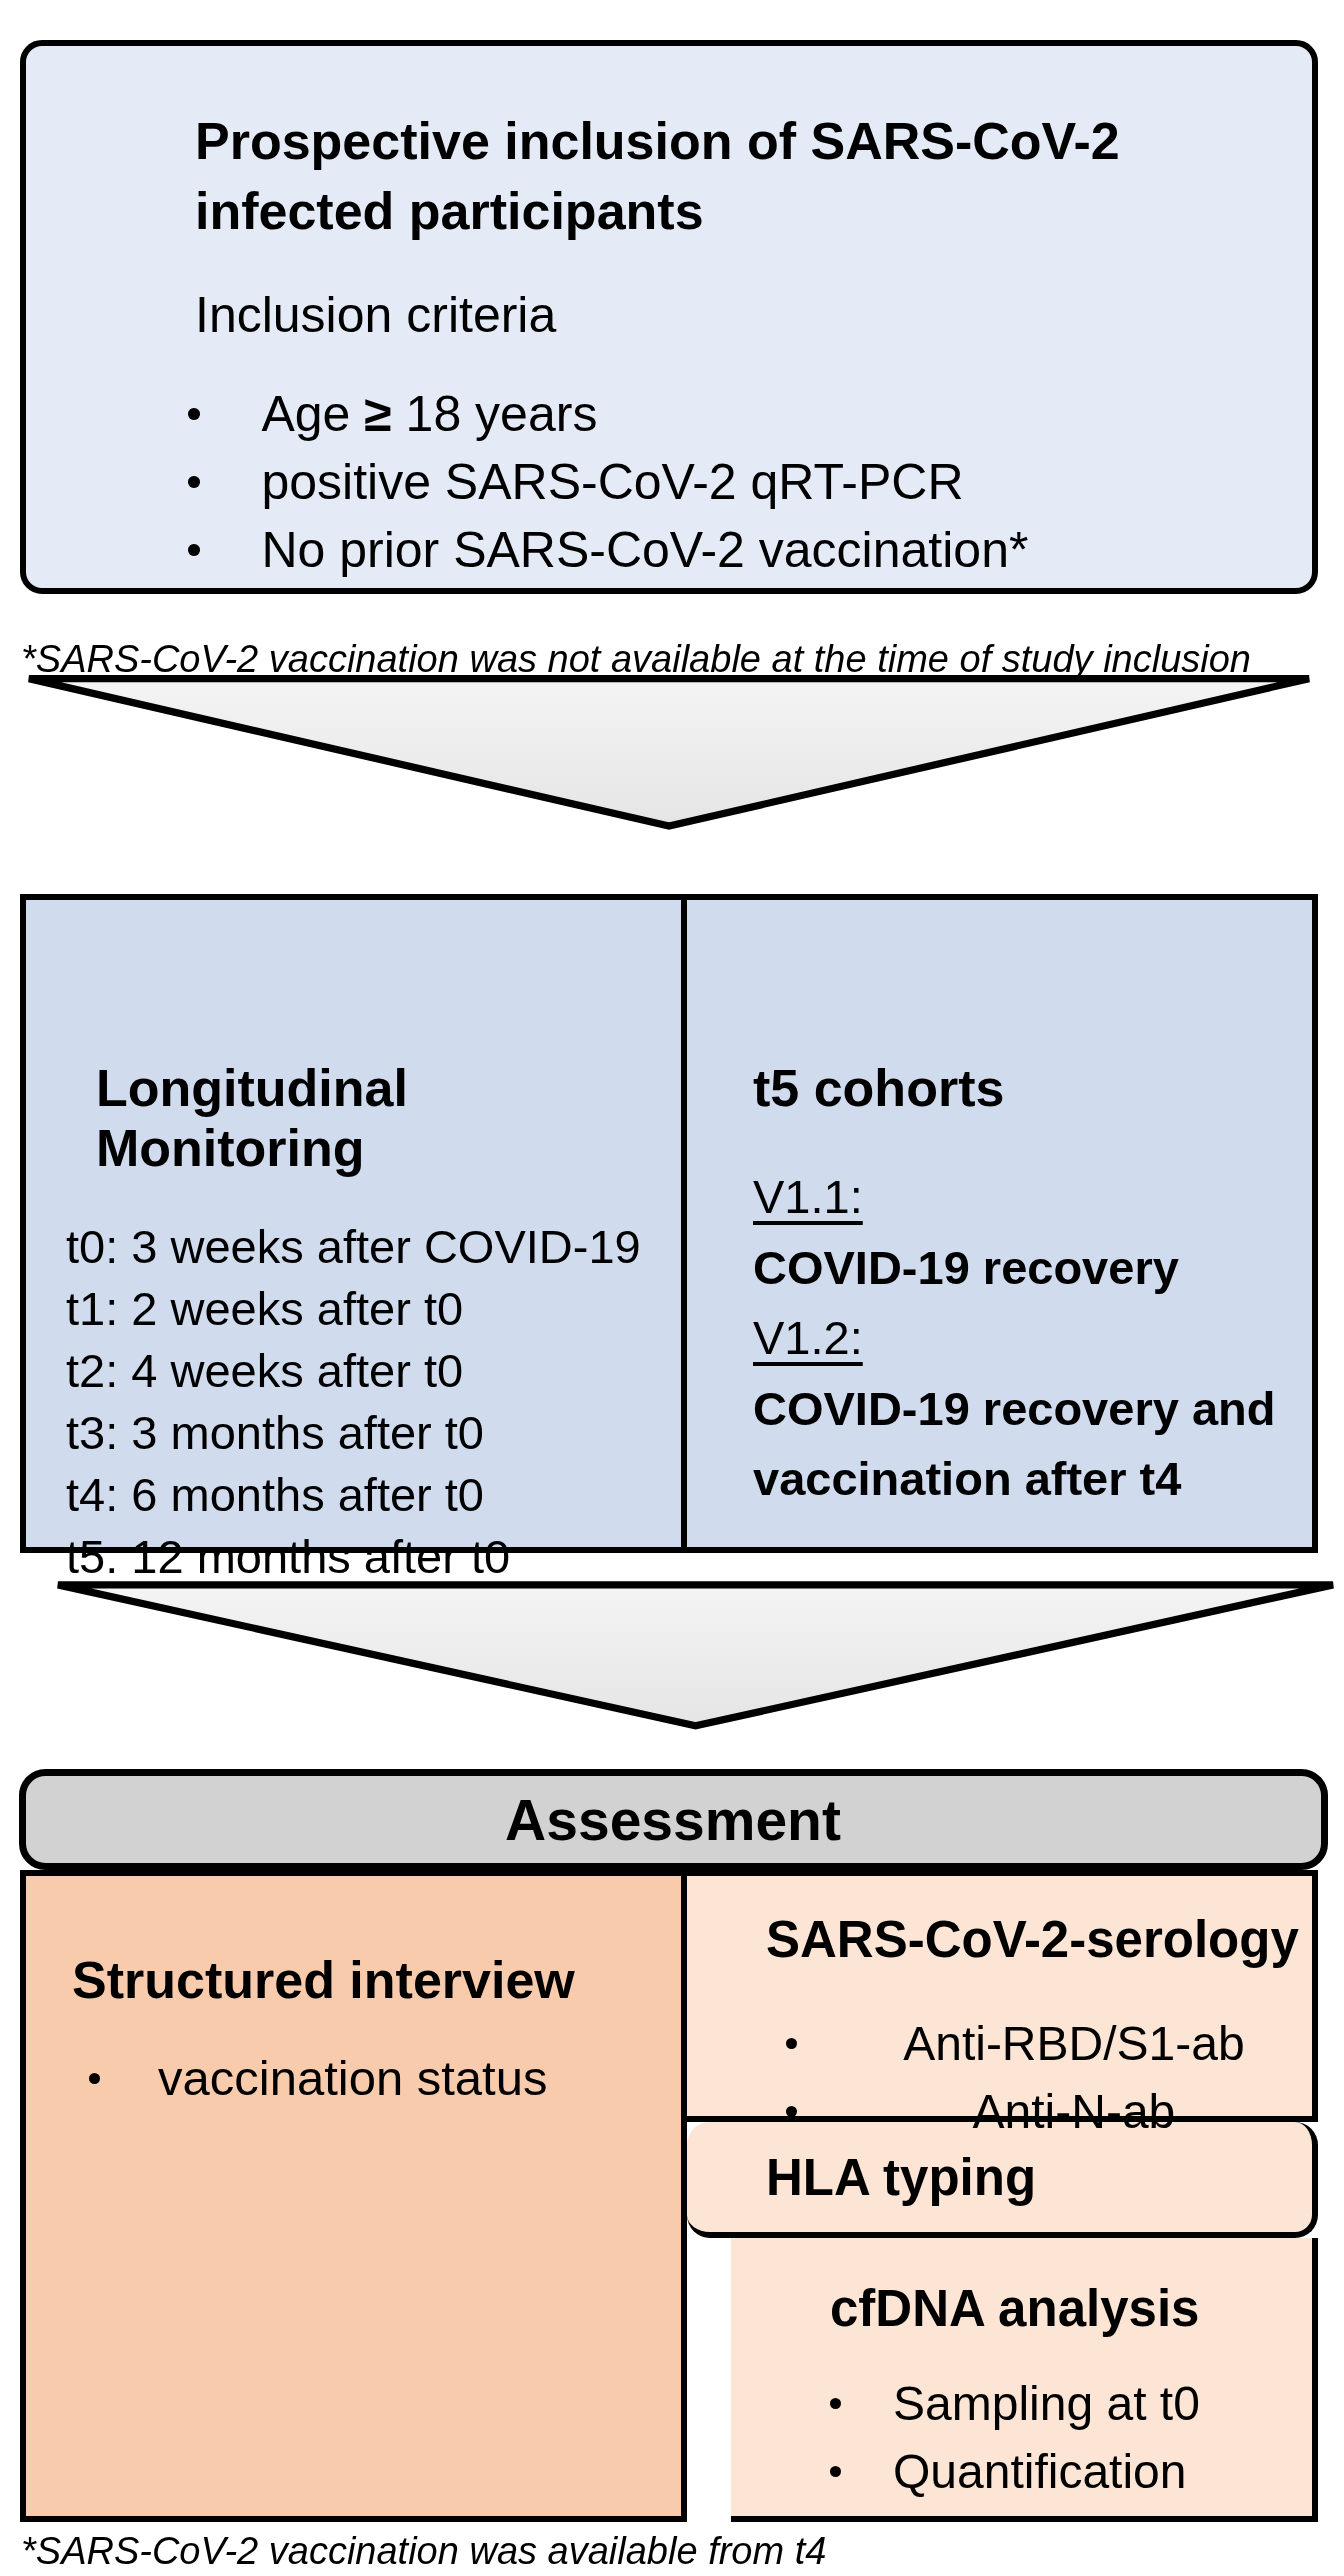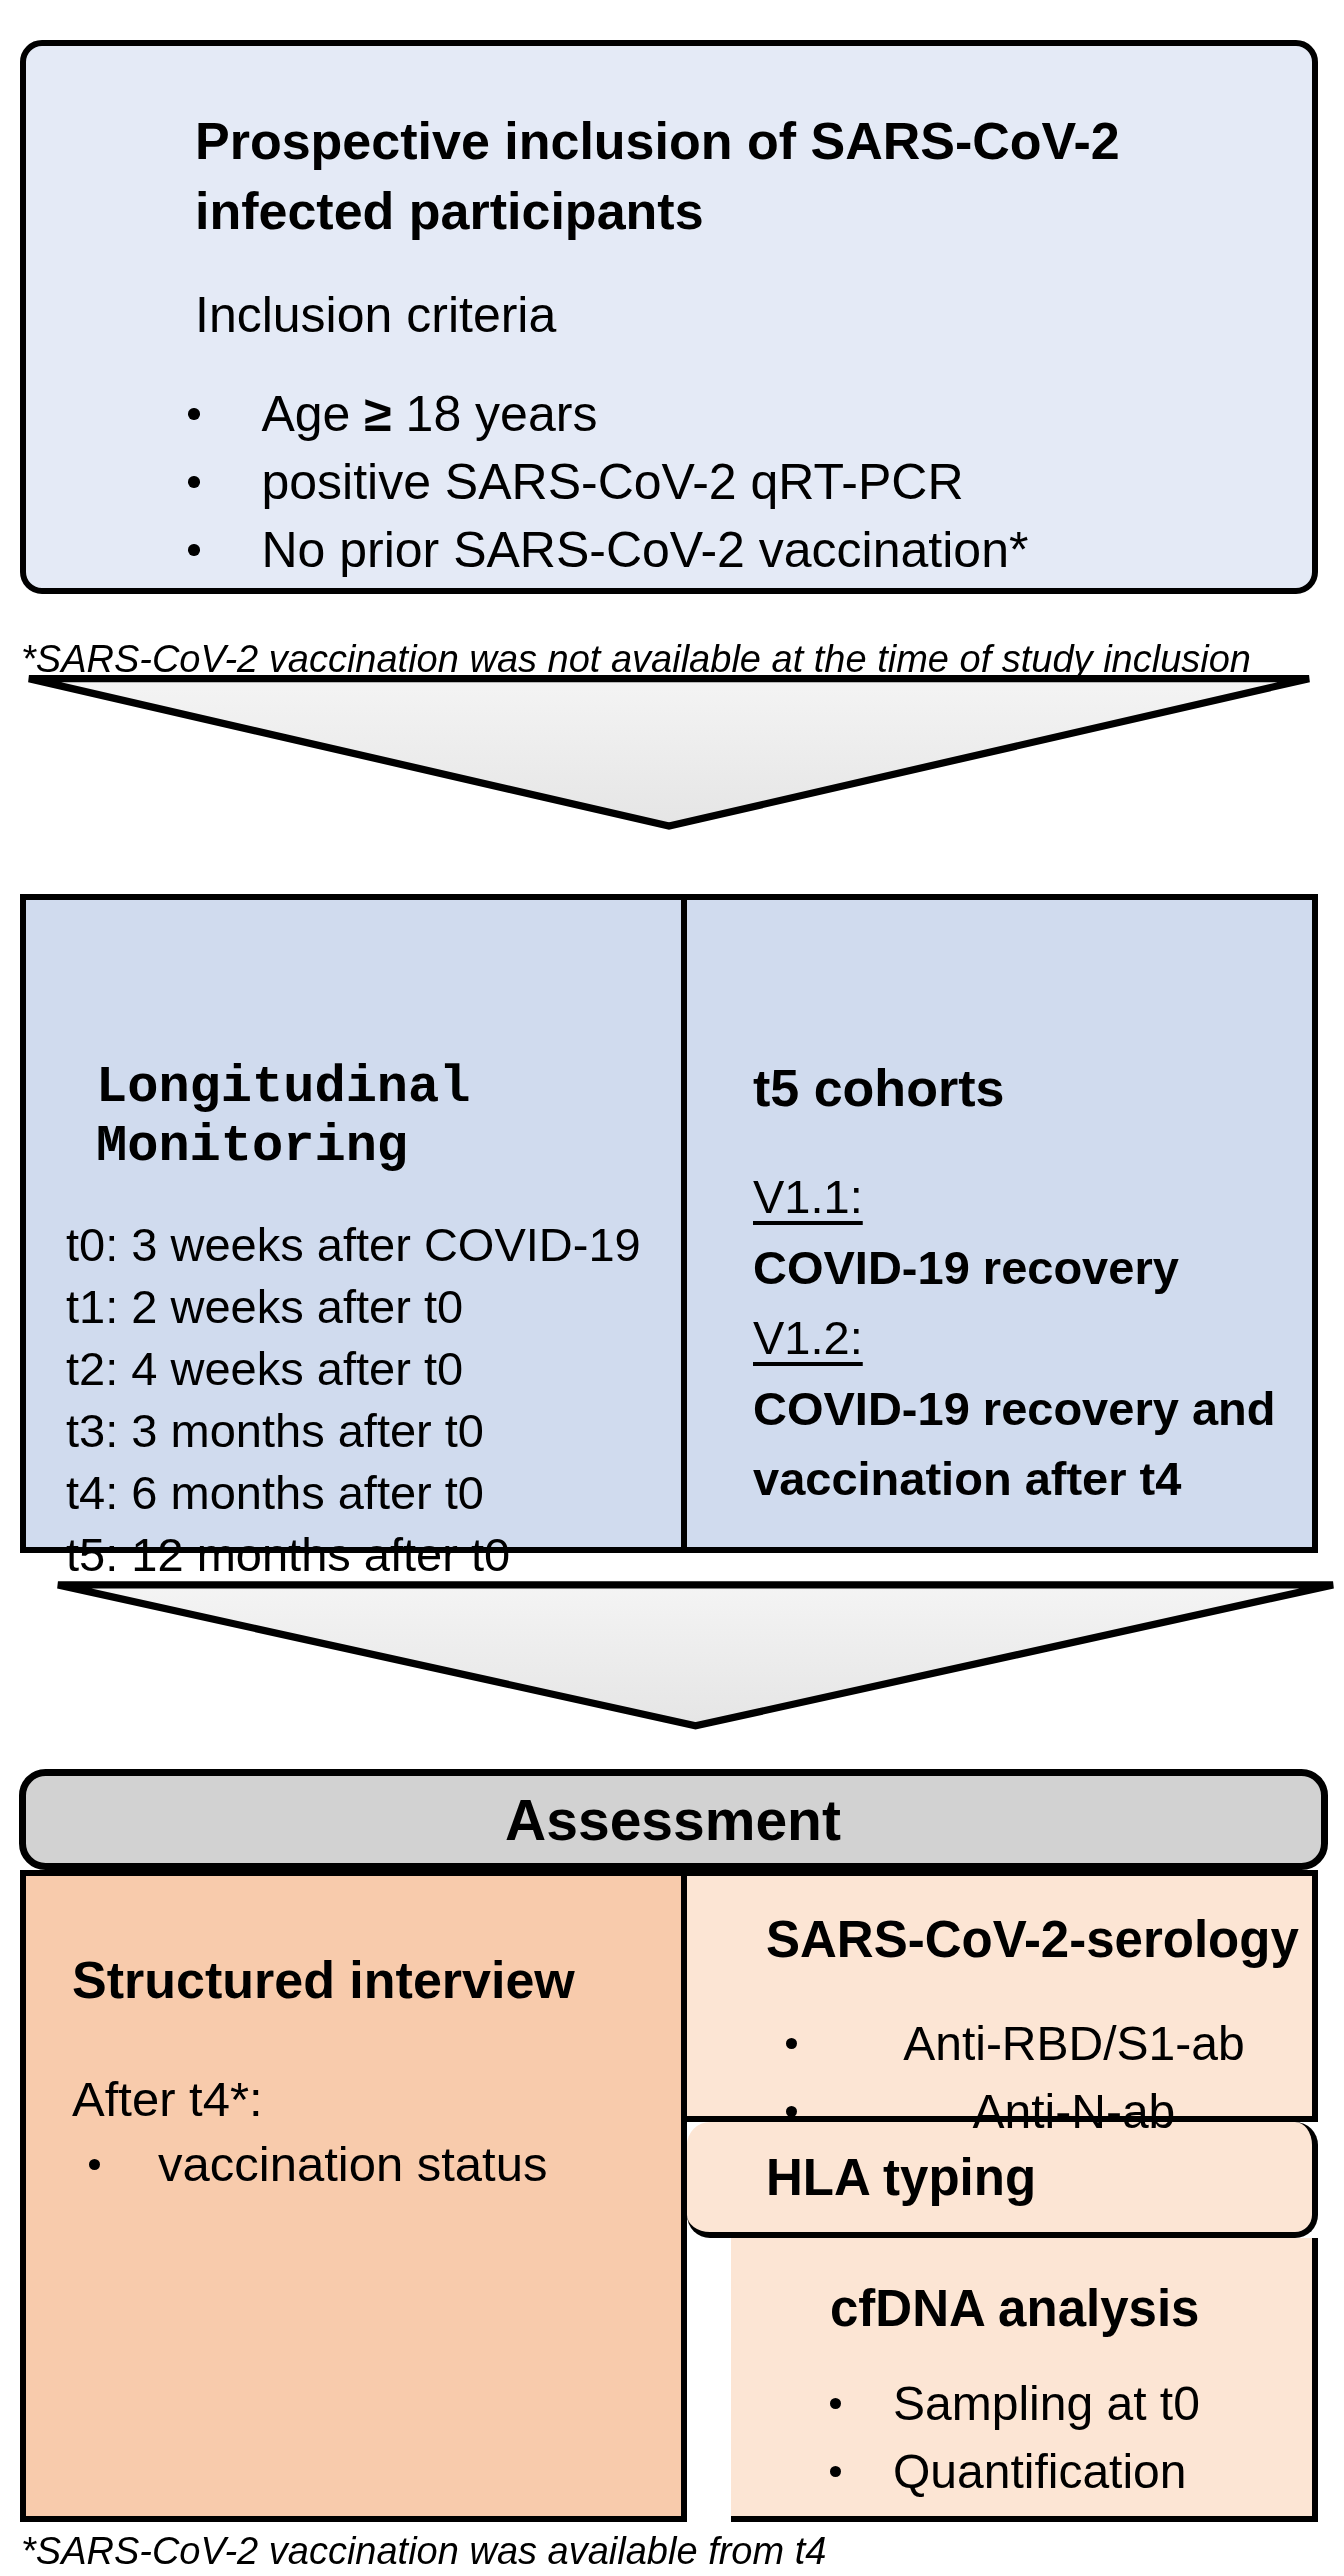--- a/index.html
+++ b/index.html
@@ -50,21 +50,21 @@
   .arrow{position:absolute;display:block;}
   .arrow1{left:20px;top:672px;}
   .arrow2{left:50px;top:1578px;}
 
   
   .middle{position:absolute;left:20px;top:894px;width:1298px;height:659px;display:flex;}
   .monitoring{
     width:667px;height:100%;background:var(--monitoring-fill);
     padding:158px 13.2px 0 40px;
   }
-  .monitoring h3{font-size:52px;font-weight:bold;margin:0 0 38px 30px;font-family:Liberation Mono, monospace;}
+  .monitoring h3{font-size:52px;font-weight:bold;margin:0 0 38px 30px;}
   .monitoring .tp{font-size:47px;line-height:1.32;}
   .cohorts{
     flex:1;height:100%;background:var(--monitoring-fill);border-left:none;
     padding:158px 13.2px 0 66px;
   }
   .cohorts h3{font-size:52px;font-weight:bold;margin-bottom:44px;}
   .cohorts .vlabel{
     font-size:47px;line-height:1.5;text-decoration:underline;
     text-underline-offset:8px;text-decoration-thickness:4px;
   }
@@ -161,21 +161,20 @@
     <polygon points="12,10 1938,10 975,223" fill="url(#arrowGrad2)" stroke="#000000" stroke-width="11" stroke-linejoin="miter"></polygon>
   </svg>
 
   <div class="assess">
     <span>Assessment</span>
   </div>
 
   <section class="bottom">
     <div class="box interview">
       <h3>Structured interview</h3>
-      <p class="after">After t4*:</p>
       <ul>
         <li>vaccination status</li>
       </ul>
     </div>
     <div class="labs">
       <div class="box serology">
         <h3>SARS-CoV-2-serology</h3>
         <ul>
           <li>Anti-RBD/S1-ab</li>
           <li>Anti-N-ab</li>

